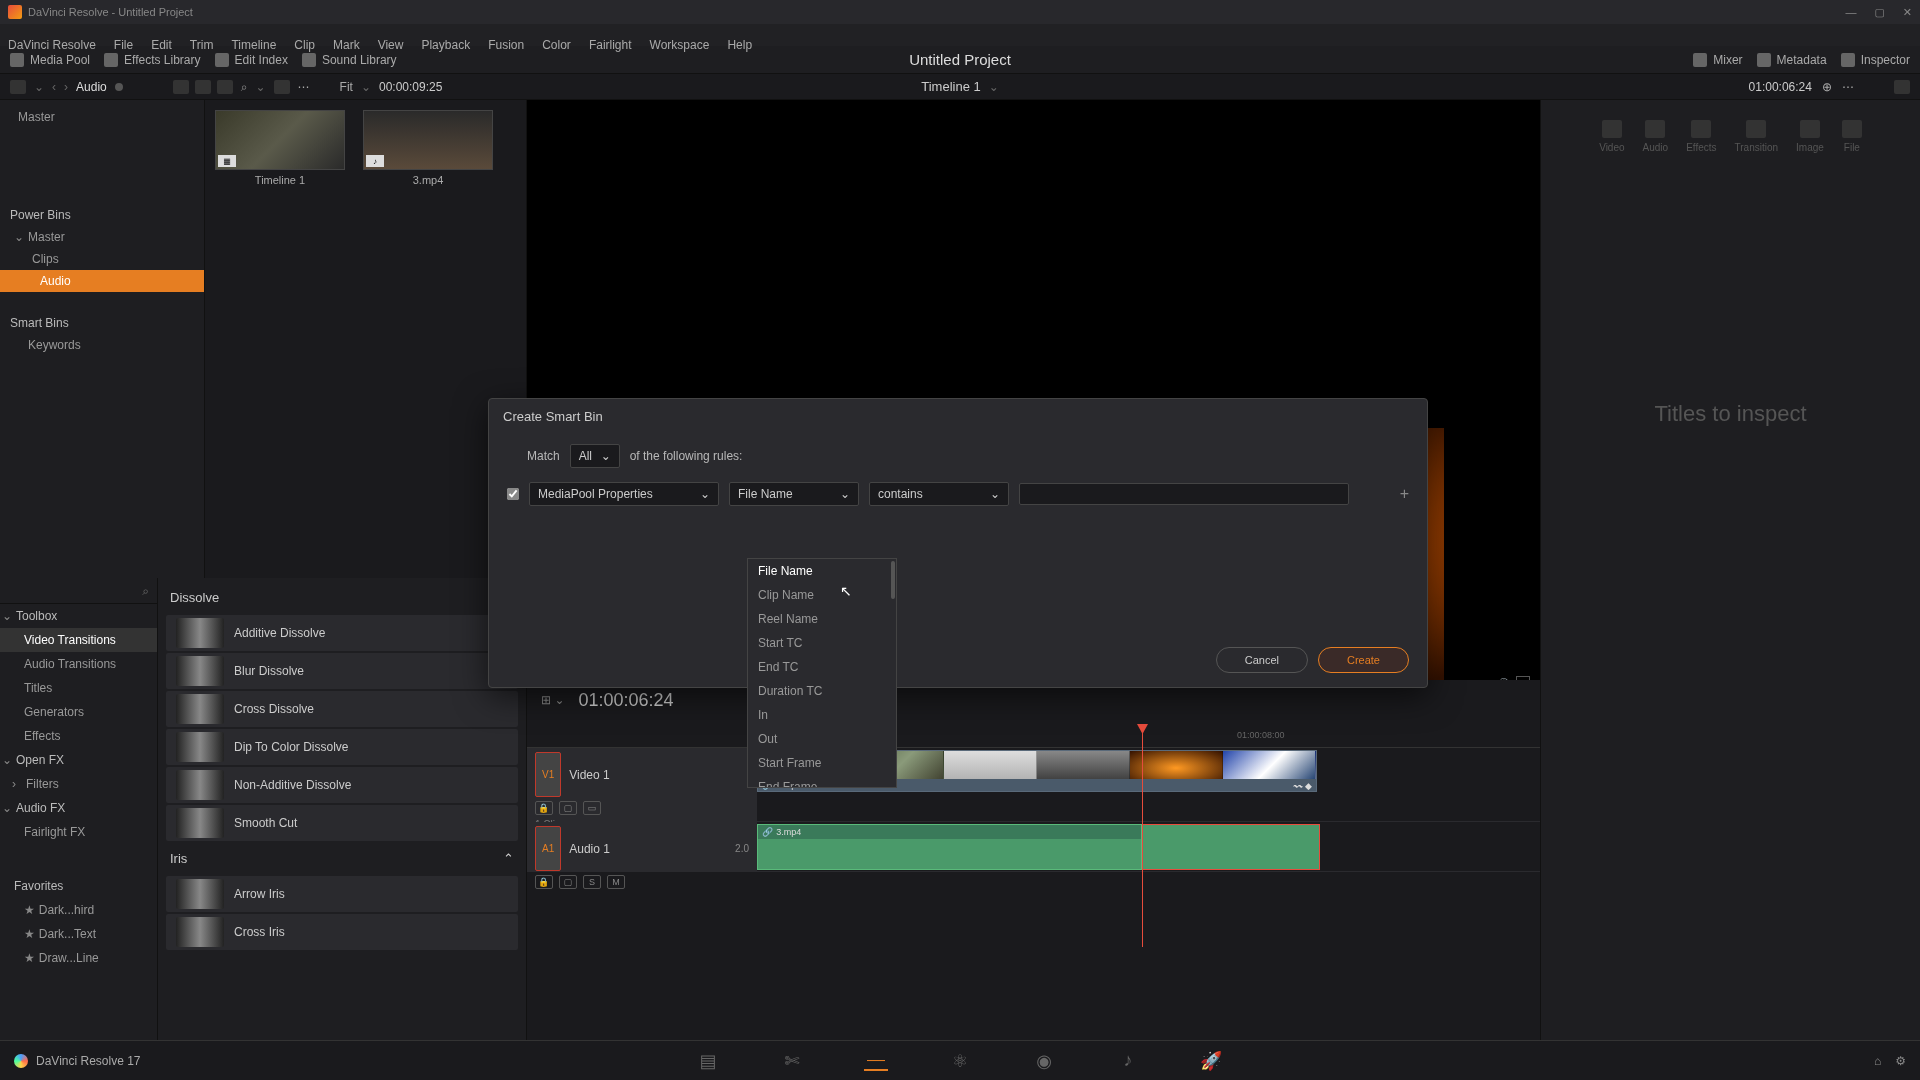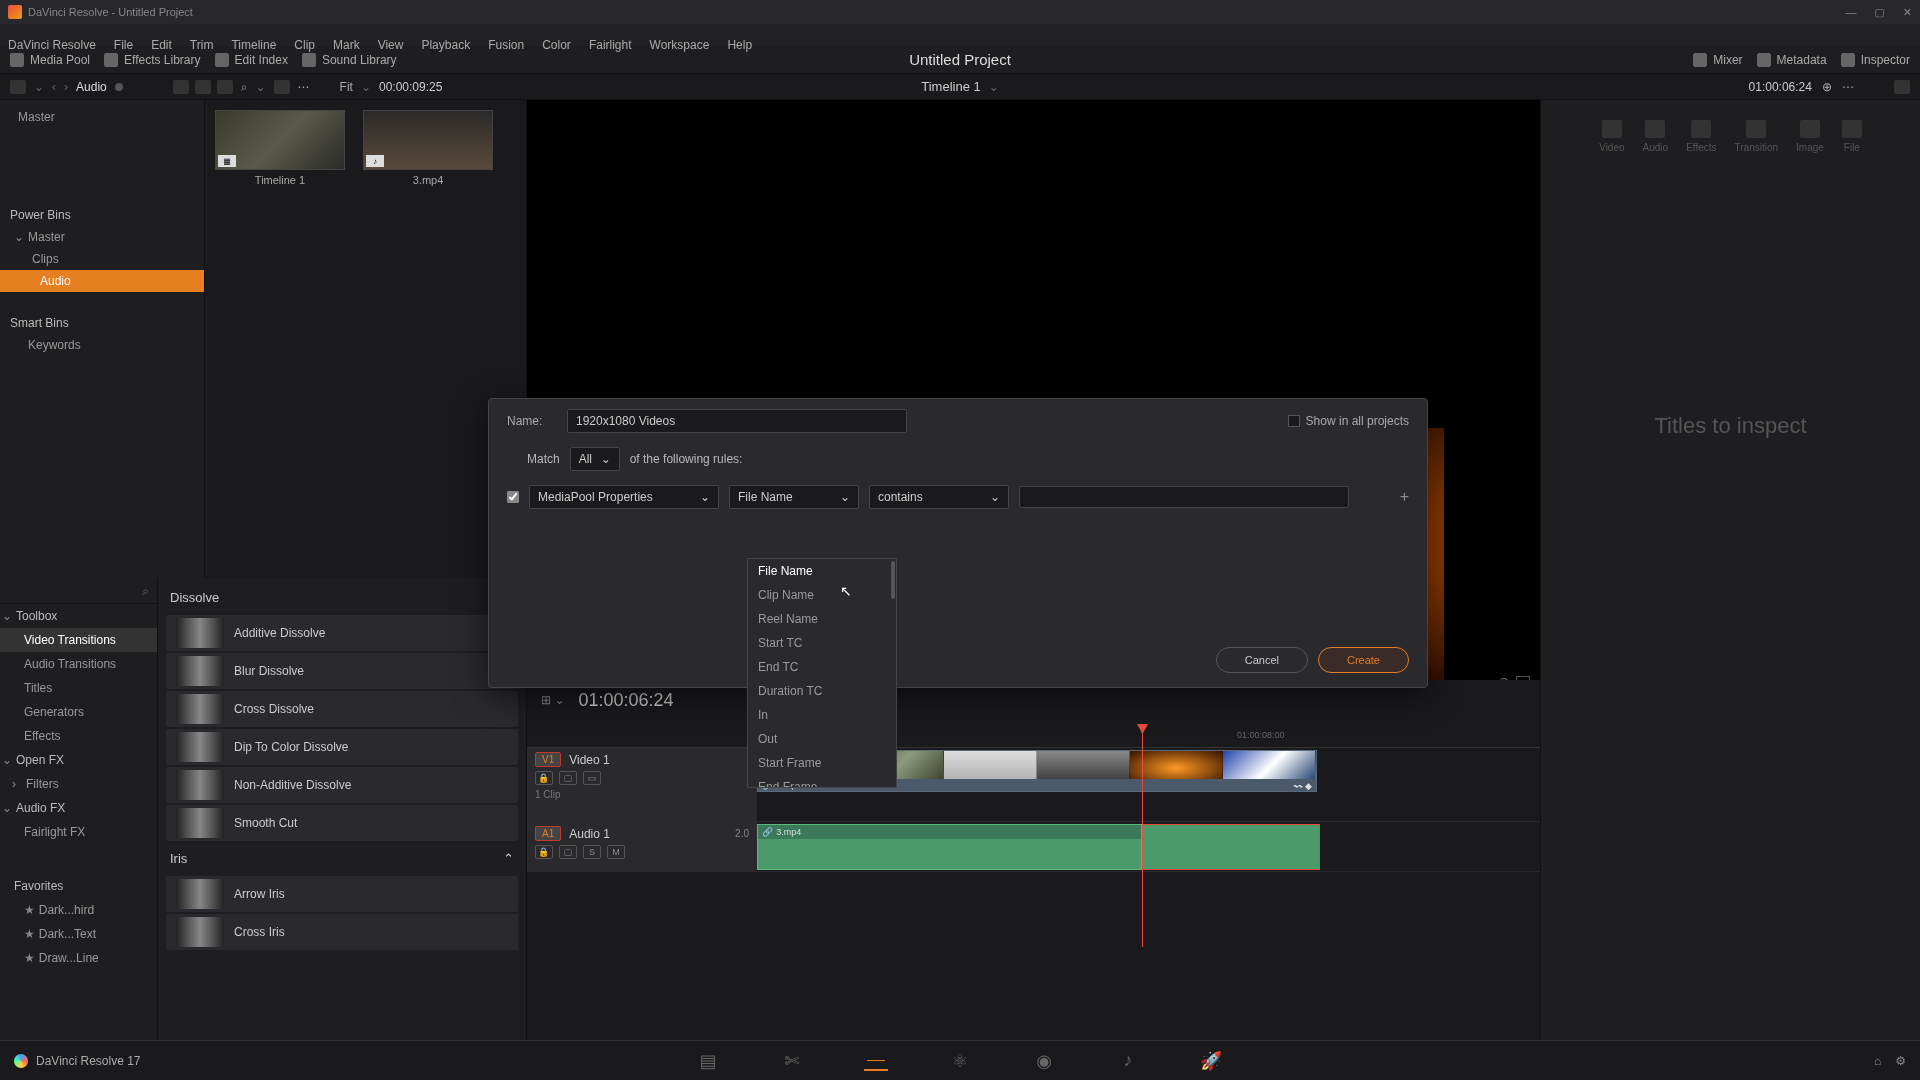--- a/index.html
+++ b/index.html
@@ -51,21 +51,21 @@
 .thumb-badge { position: absolute; bottom: 2px; left: 2px; width: 18px; height: 12px; background: #ddd; font-size: 8px; display:flex; align-items:center; justify-content:center; color:#000; }
 .thumb-label { text-align: center; font-size: 11px; color: #aaa; margin-top: 4px; }
 
 
 .viewer-area { flex: 1; background: #1a1a1d; display: flex; flex-direction: column; }
 .viewer { flex: 1; background: #000; display: flex; align-items: center; justify-content: center; position: relative; }
 .viewer-img { width: 820px; height: 285px; background: radial-gradient(ellipse at 55% 40%, #ffdd66 0%, #ff9922 20%, #cc5500 40%, #331100 80%); }
 
 
 .inspector { width: 380px; background: #1e1e21; border-left: 1px solid #111; display: flex; flex-direction: column; align-items: center; padding-top: 20px; }
-.inspector-tabs { display: flex; gap: 18px; margin-bottom: 60px; }
+.inspector-tabs { display: flex; gap: 18px; margin-bottom: 48px; }
 .insp-tab { display: flex; flex-direction: column; align-items: center; gap: 4px; font-size: 10px; color: #555; }
 .insp-tab .ico { width: 20px; height: 18px; background: #333; border-radius: 2px; }
 .inspector-msg { font-size: 22px; color: #555; font-weight: 300; margin-top: 200px; }
 
 
 .dialog { position: absolute; left: 488px; top: 398px; width: 940px; height: 290px; background: #2a2a2e; border: 1px solid #444; border-radius: 4px; z-index: 100; box-shadow: 0 8px 32px rgba(0,0,0,0.6); }
 .dialog-title { padding: 10px 14px; font-size: 13px; color: #ccc; font-weight: 500; }
 .dialog-body { padding: 10px 18px; }
 .dlg-row { display: flex; align-items: center; gap: 10px; margin-bottom: 14px; }
 .dlg-label { font-size: 12px; color: #aaa; width: 50px; }
@@ -111,21 +111,21 @@
 .tl-tc { font-size: 18px; color: #ccc; font-weight: 300; }
 .tl-ruler { height: 22px; background: #1a1a1d; border-bottom: 1px solid #333; position: relative; margin-top:6px; }
 .playhead { position: absolute; top: 0; bottom: -200px; width: 1px; background: #e74c3c; z-index: 5; }
 .playhead::before { content:''; position:absolute; top:-2px; left:-5px; width:11px; height:10px; background:#e74c3c; clip-path: polygon(0 0, 100% 0, 50% 100%); }
 .ruler-label { position:absolute; font-size:9px; color:#666; top:4px; }
 .tl-tracks { position: relative; }
 .tl-track { display: flex; height: 46px; border-bottom: 1px solid #2a2a2e; }
 .tl-track.audio { height: 50px; }
 .tl-track-header { width: 230px; background: #2a2a2e; display: flex; flex-direction: column; padding: 4px 8px; gap:4px; }
 .track-title-row { display:flex; align-items:center; gap:8px; }
-.track-badge { background: #444; color: #ccc; padding: 1px 6px; font-size: 10px; border-radius: 2px; }
+.track-badge { background: #444; color: #ccc; padding: 16px 6px; font-size: 10px; border-radius: 2px; }
 .track-badge.v { border: 1px solid #c0392b; color:#e67e22; }
 .track-badge.a { border: 1px solid #c0392b; color:#e67e22; }
 .track-name { font-size: 12px; color: #ccc; }
 .track-icons { display: flex; gap: 6px; }
 .tico { width: 18px; height: 14px; border: 1px solid #555; border-radius: 2px; font-size:9px; display:flex; align-items:center; justify-content:center; color:#888; }
 .track-sub { font-size:10px; color:#777; }
 .tl-track-content { flex: 1; position: relative; background: #1a1a1d; }
 .clip-video { position: absolute; top: 2px; height: 42px; background: #3a4a5a; border: 1px solid #5a6a7a; display: flex; }
 .clip-thumb-strip { display:flex; height:34px; width:100%; }
 .clip-thumb-strip > div { flex:1; background: linear-gradient(135deg,#4a5a3a,#8a9a7a,#3a3a2a); border-right:1px solid rgba(0,0,0,0.3); }
@@ -496,29 +496,22 @@
               <span>3.mp4</span>
             </div>
         </div>
         <div class="clip-audio r" style="left:385px; width:178px;"></div>
       </div>
     </div>
   </div>
 </div>
 
 <div class="dialog">
+  <div class="dialog-title">Create Smart Bin</div>
   <div class="dialog-body">
-    <div class="dlg-row">
-      <span class="dlg-label">Name:</span>
-      <input class="dlg-input" value="1920x1080 Videos" style="">
-      <div class="dlg-checkbox-row">
-        <div class="dlg-check"></div>
-        <span>Show in all projects</span>
-      </div>
-    </div>
     <div class="dlg-row" style="margin-left:20px;">
       <span>Match</span>
       <div class="dlg-select sm">
           <span>All</span>
           <span>⌄</span>
         </div>
       <span>of the following rules:</span>
     </div>
     <div class="dlg-row">
       <input type="checkbox" class="rule-check" checked="" style="">

